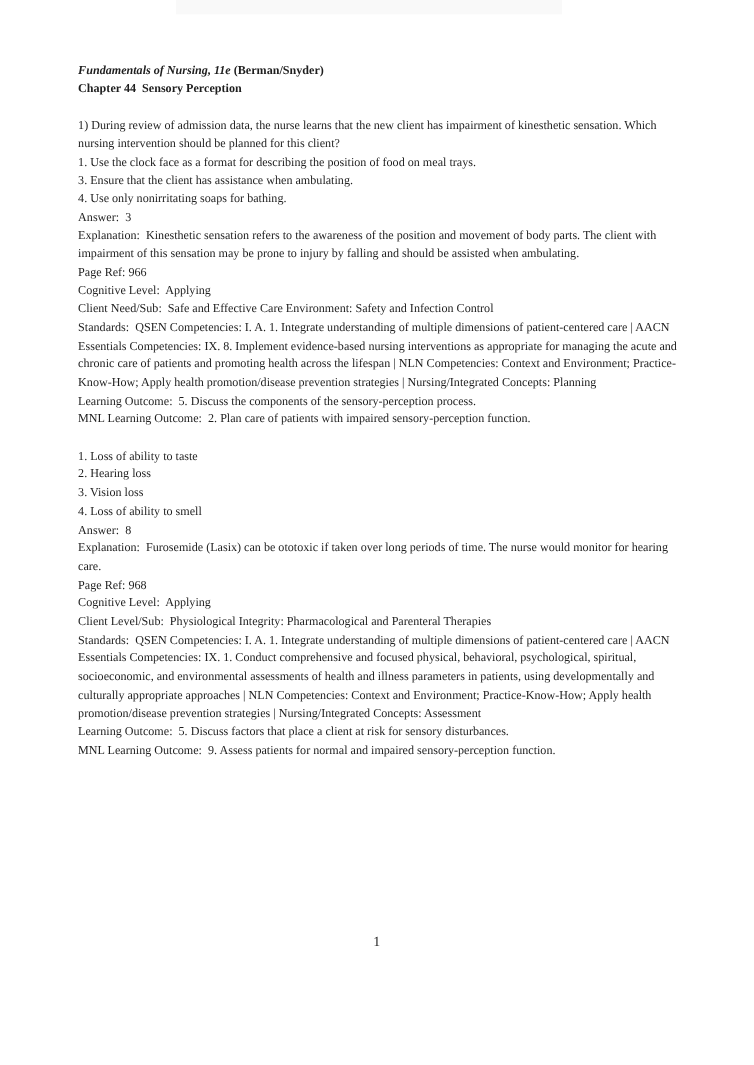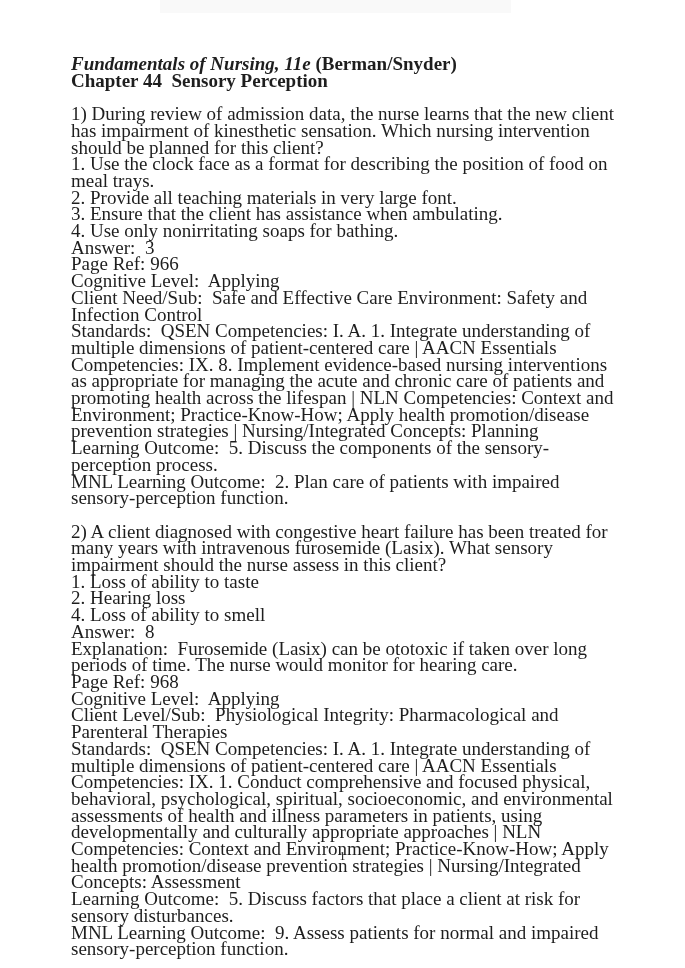--- a/index.html
+++ b/index.html
@@ -22,21 +22,21 @@
     top: 0;
     width: 351px;
     height: 13px;
     background: #f9f9f9;
   }
   .content {
     position: absolute;
     left: 71px;
     top: 56px;
     width: 553px;
-    font-size: 19px;
+    font-size: 11px;
     line-height: 16.7px;
     text-align: left;
   }
   .line {
     white-space: pre-wrap;
     margin: 0;
   }
   .bold { font-weight: bold; }
   .italic { font-style: italic; }
   .spacer { height: 16.7px; }
@@ -62,38 +62,38 @@
     <header>
       <div class="line bold"><span class="italic">Fundamentals of Nursing, 11e</span><span> (Berman/Snyder)</span></div>
       <div class="line bold">Chapter 44  Sensory Perception</div>
     </header>
 
     <div class="spacer"></div>
 
     <section>
       <div class="line">1) During review of admission data, the nurse learns that the new client has impairment of kinesthetic sensation. Which nursing intervention should be planned for this client?</div>
       <div class="line">1. Use the clock face as a format for describing the position of food on meal trays.</div>
-      <div class="line">2. Provide all teaching materials in very large font.</div>
       <div class="line">3. Ensure that the client has assistance when ambulating.</div>
       <div class="line">4. Use only nonirritating soaps for bathing.</div>
       <div class="line">Answer:  3</div>
+      <div class="line">Explanation:  Kinesthetic sensation refers to the awareness of the position and movement of body parts. The client with impairment of this sensation may be prone to injury by falling and should be assisted when ambulating.</div>
       <div class="line">Page Ref: 966</div>
       <div class="line">Cognitive Level:  Applying</div>
       <div class="line">Client Need/Sub:  Safe and Effective Care Environment: Safety and Infection Control</div>
       <div class="line">Standards:  QSEN Competencies: I. A. 1. Integrate understanding of multiple dimensions of patient-centered care | AACN Essentials Competencies: IX. 8. Implement evidence-based nursing interventions as appropriate for managing the acute and chronic care of patients and promoting health across the lifespan | NLN Competencies: Context and Environment; Practice-Know-How; Apply health promotion/disease prevention strategies | Nursing/Integrated Concepts: Planning</div>
       <div class="line">Learning Outcome:  5. Discuss the components of the sensory-perception process.</div>
       <div class="line">MNL Learning Outcome:  2. Plan care of patients with impaired sensory-perception function.</div>
     </section>
 
     <div class="spacer"></div>
 
     <section>
-      <div class="line">2) A client diagnosed with congestive heart failure has been treated for many years with intravenous furosemide (Lasix). What sensory impairment should the nurse assess in this client?</div>
       <div class="line">1. Loss of ability to taste</div>
       <div class="line">2. Hearing loss</div>
+      <div class="line">3. Vision loss</div>
       <div class="line">4. Loss of ability to smell</div>
       <div class="line">Answer:  8</div>
       <div class="line">Explanation:  Furosemide (Lasix) can be ototoxic if taken over long periods of time. The nurse would monitor for hearing care.</div>
       <div class="line">Page Ref: 968</div>
       <div class="line">Cognitive Level:  Applying</div>
       <div class="line">Client Level/Sub:  Physiological Integrity: Pharmacological and Parenteral Therapies</div>
       <div class="line">Standards:  QSEN Competencies: I. A. 1. Integrate understanding of multiple dimensions of patient-centered care | AACN Essentials Competencies: IX. 1. Conduct comprehensive and focused physical, behavioral, psychological, spiritual, socioeconomic, and environmental assessments of health and illness parameters in patients, using developmentally and culturally appropriate approaches | NLN Competencies: Context and Environment; Practice-Know-How; Apply health promotion/disease prevention strategies | Nursing/Integrated Concepts: Assessment</div>
       <div class="line">Learning Outcome:  5. Discuss factors that place a client at risk for sensory disturbances.</div>
       <div class="line">MNL Learning Outcome:  9. Assess patients for normal and impaired sensory-perception function.</div>
     </section>

